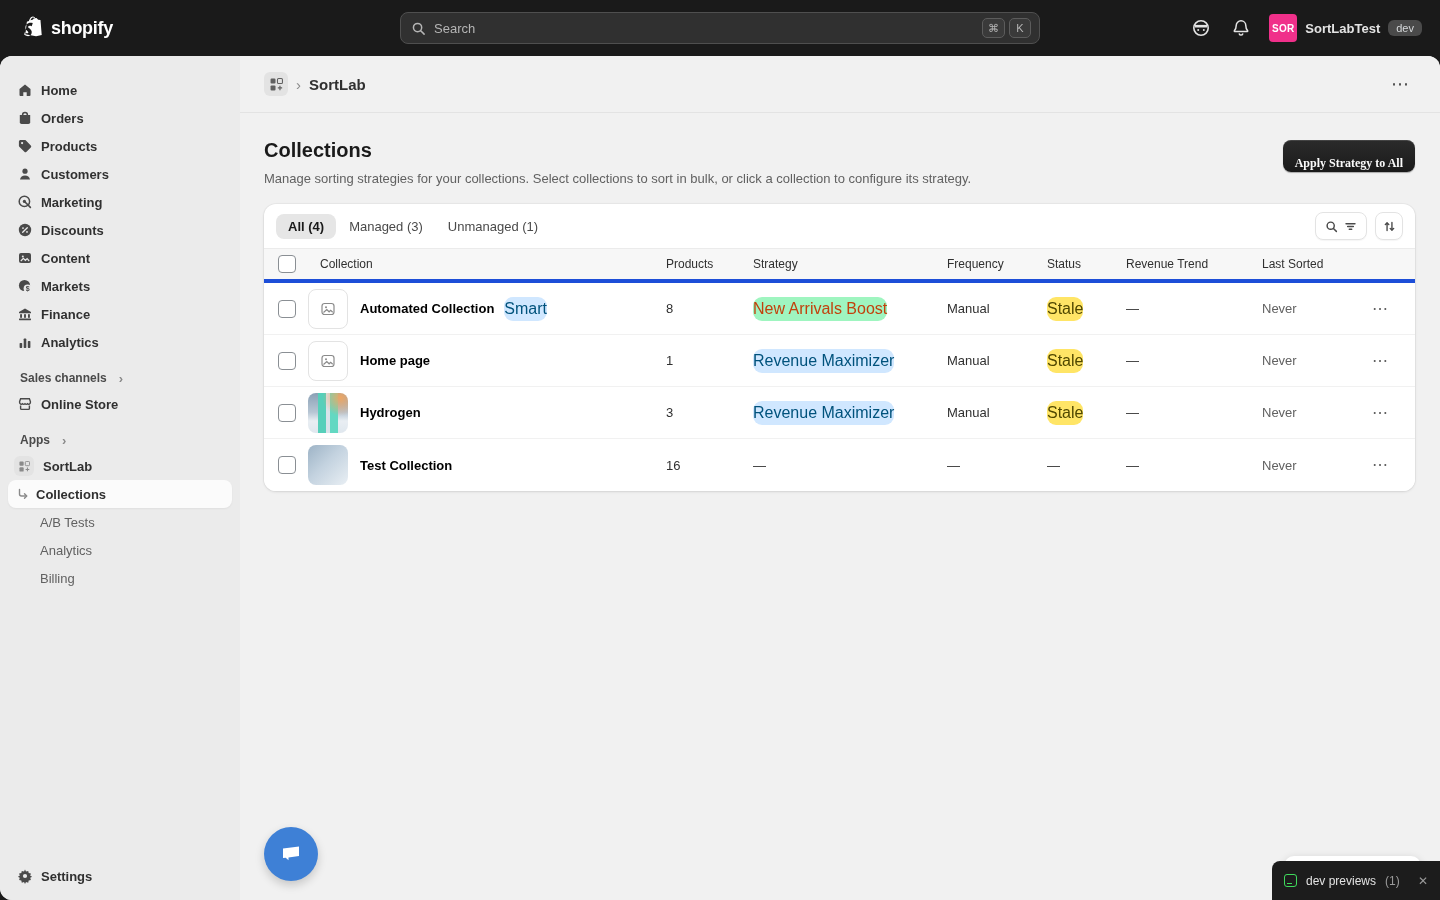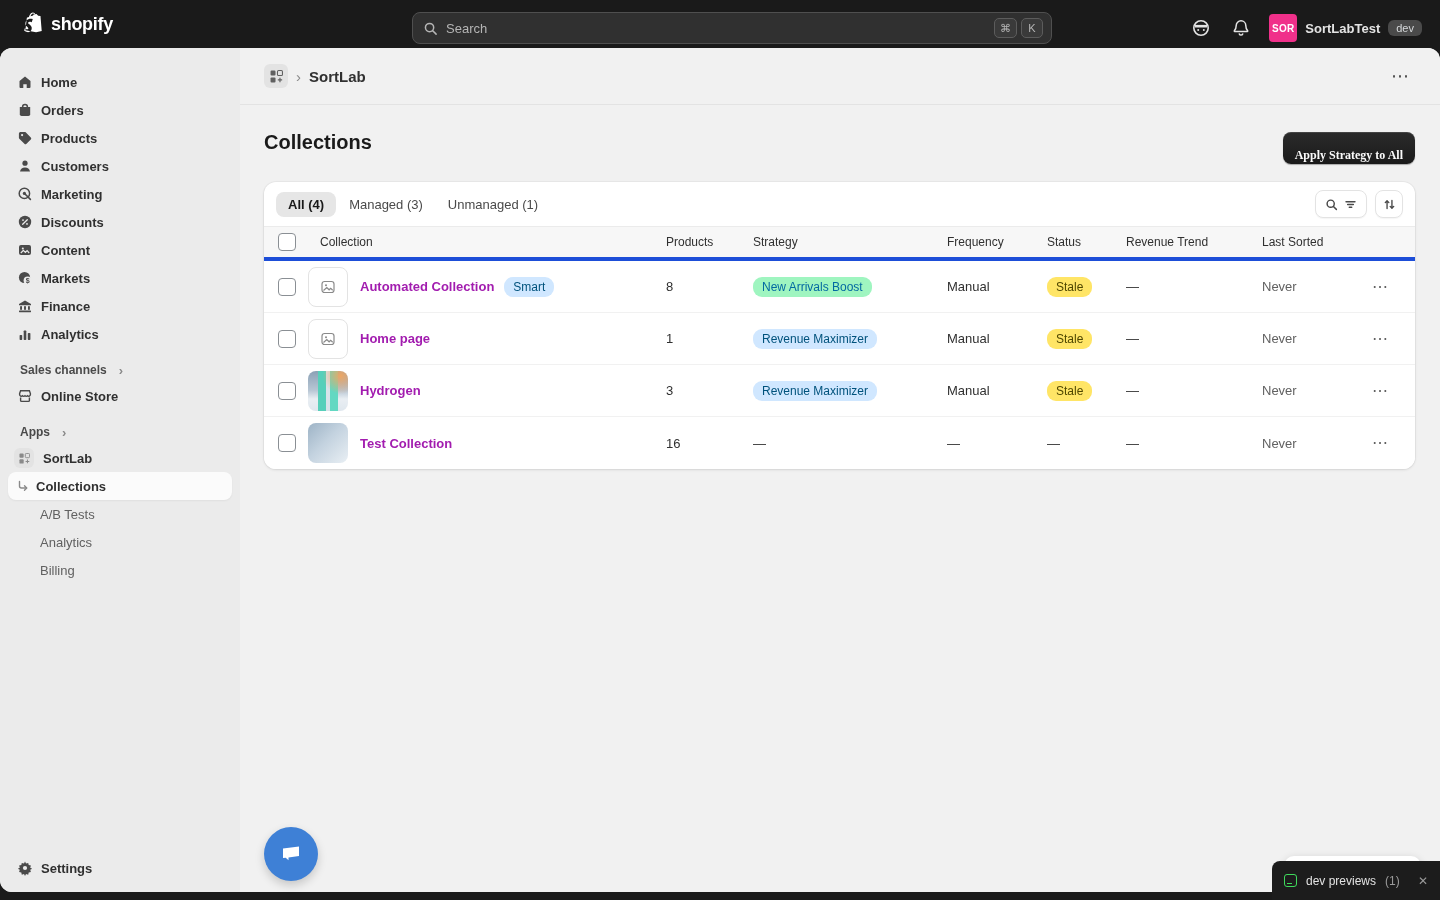--- a/index.html
+++ b/index.html
@@ -1,23 +1,23 @@
 <!DOCTYPE html>
 <html><head>
 <meta charset="utf-8">
 <style>
   * { box-sizing: border-box; margin: 0; padding: 0; }
   html,body { width:1440px; height:900px; overflow:hidden; }
   body { background:#1a1a1a; font-family:"Liberation Sans", sans-serif; color:#303030; }
 
   
-  .topbar { height:48px; display:flex; align-items:center; padding:0 16px; background:#1a1a1a; position:relative; }
+  .topbar { height:56px; display:flex; align-items:center; padding:0 16px; background:#1a1a1a; position:relative; }
   .logo { display:flex; align-items:center; gap:7px; margin-left:6px; cursor:pointer; }
   .logo-word { color:#fff; font-weight:bold; font-size:18px; letter-spacing:-.3px; }
-  .searchbar { position:absolute; left:412px; top:12px; width:640px; height:32px; background:#303030;
+  .searchbar { position:absolute; left:400px; top:12px; width:640px; height:32px; background:#303030;
     border:1px solid #4f4f4f; border-radius:8px; display:flex; align-items:center; padding:0 8px 0 10px; cursor:text; }
   .searchbar .ph { color:#b5b5b5; font-size:13px; margin-left:8px; flex:1; }
   .kbd { min-width:22px; height:20px; padding:0 5px; margin-left:4px; border:1px solid #5c5c5c; border-radius:5px;
     color:#b5b5b5; font-size:11px; display:flex; align-items:center; justify-content:center; background:rgba(255,255,255,.05); }
   .topbar-right { position:absolute; right:12px; top:0; height:56px; display:flex; align-items:center; gap:8px; }
   .tb-iconbtn { width:32px; height:32px; border-radius:8px; display:flex; align-items:center; justify-content:center; cursor:pointer; }
   .userchip { display:flex; align-items:center; gap:8px; padding:4px 6px 4px 4px; border-radius:8px; cursor:pointer; }
   .avatar { width:28px; height:28px; border-radius:4px; background:#f0308a; color:#fff; font-size:10px; font-weight:bold;
     display:flex; align-items:center; justify-content:center; letter-spacing:.3px; }
   .username { color:#e3e3e3; font-size:13px; font-weight:600; }
@@ -76,24 +76,24 @@
   .checkbox { width:18px; height:18px; border:1.5px solid #8a8f94; border-radius:4px; background:#fff; cursor:pointer; }
   .thumb { width:40px; height:40px; border-radius:8px; border:1px solid #e3e3e3; background:#fff;
     display:flex; align-items:center; justify-content:center; overflow:hidden; }
   .thumb.img-hydrogen { border:none;
     background:
       radial-gradient(circle at 82% 12%, rgba(242,166,94,.95), rgba(242,166,94,0) 38%),
       linear-gradient(90deg, rgba(0,0,0,0) 26%, #57cfba 26%, #57cfba 45%, #d9e3ea 45%, #d9e3ea 55%, #63d8c2 55%, #63d8c2 74%, rgba(0,0,0,0) 74%),
       linear-gradient(180deg, #8ba1b6 0%, #b7c6d4 48%, #e9eef3 70%, #dfe7ee 100%); }
   .thumb.img-test { border:none; background:linear-gradient(135deg,#9db3c6 0%, #c3d2df 45%, #e9eff4 100%); }
   .name-cell { display:flex; align-items:center; gap:10px; }
-  .row-name { font-weight:650; color:#a21caf; cursor:pointer; }
-  .badge { display:inline-block; font-size:12px; font-weight:500; padding:3px 9px; border-radius:9px; }
+  .row-name { font-weight:650; color:#000000; cursor:pointer; }
+  .badge { display:inline-block; font-size:16px; font-weight:500; padding:3px 0; border-radius:9px; }
   .badge.info { background:#d0e7ff; color:#00527c; }
-  .badge.success { background:#9ff5c0; color:#0369a1; }
+  .badge.success { background:#9ff5c0; color:#c2410c; }
   .badge.caution { background:#ffe566; color:#4f4700; }
   .cell-muted { color:#616161; }
   .row-menu { color:#616161; font-size:16px; letter-spacing:1px; cursor:pointer; line-height:1; }
 
   
   .chat-fab { position:fixed; left:264px; bottom:19px; width:54px; height:54px; border-radius:50%;
     background:#3e80d6; display:flex; align-items:center; justify-content:center; cursor:pointer;
     box-shadow:0 4px 10px rgba(0,0,0,.18); z-index:5; }
   .feature-btn { position:fixed; right:19px; bottom:6px; background:#fff; border-radius:10px; padding:9px 16px 14px;
     font-size:13px; font-weight:600; color:#303030; box-shadow:0 2px 8px rgba(0,0,0,.15); cursor:pointer; z-index:6; }
@@ -335,20 +335,21 @@
           </svg>
       </div>
       <span class="bc-chev">›</span>
       <span class="bc-title">SortLab</span>
       <span class="bc-actions">⋯</span>
     </div>
 
     <div class="page-head">
       <div>
         <h1 class="page-title">Collections</h1>
+        <p class="page-desc">Manage sorting strategies for your collections. Select collections to sort in bulk, or click a collection to configure its strategy.</p>
       </div>
       <button class="btn-primary">Apply Strategy to All</button>
     </div>
 
     <section class="card">
       <div class="tabs-row">
         <span class="tab active">All (4)</span>
         <span class="tab">Managed (3)</span>
         <span class="tab">Unmanaged (1)</span>
         <div class="tabs-actions">

